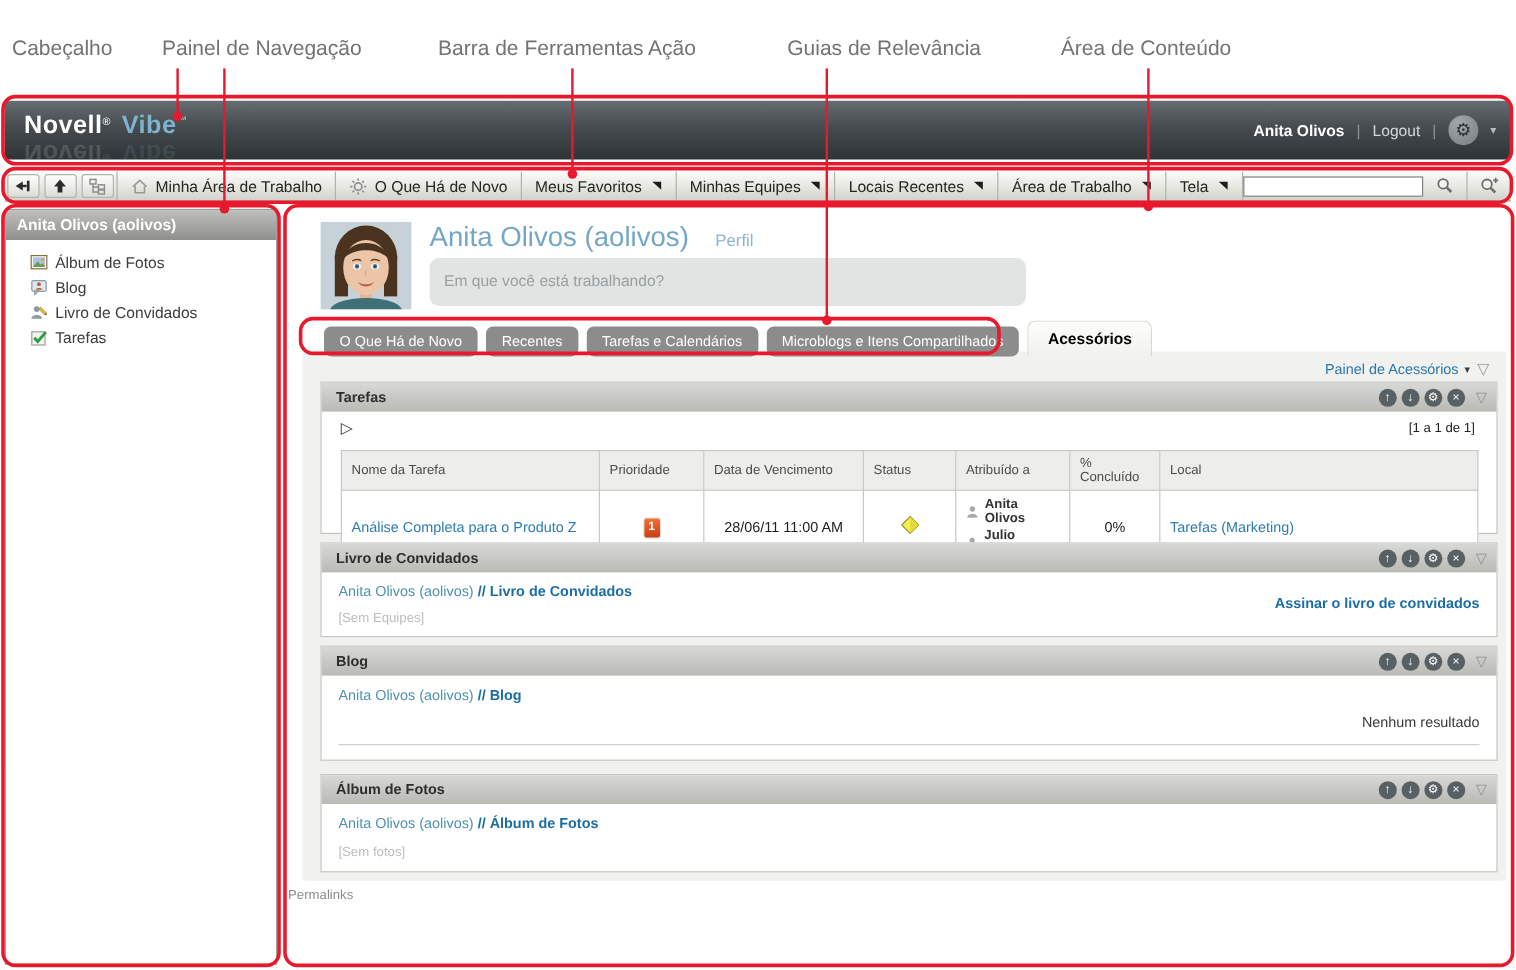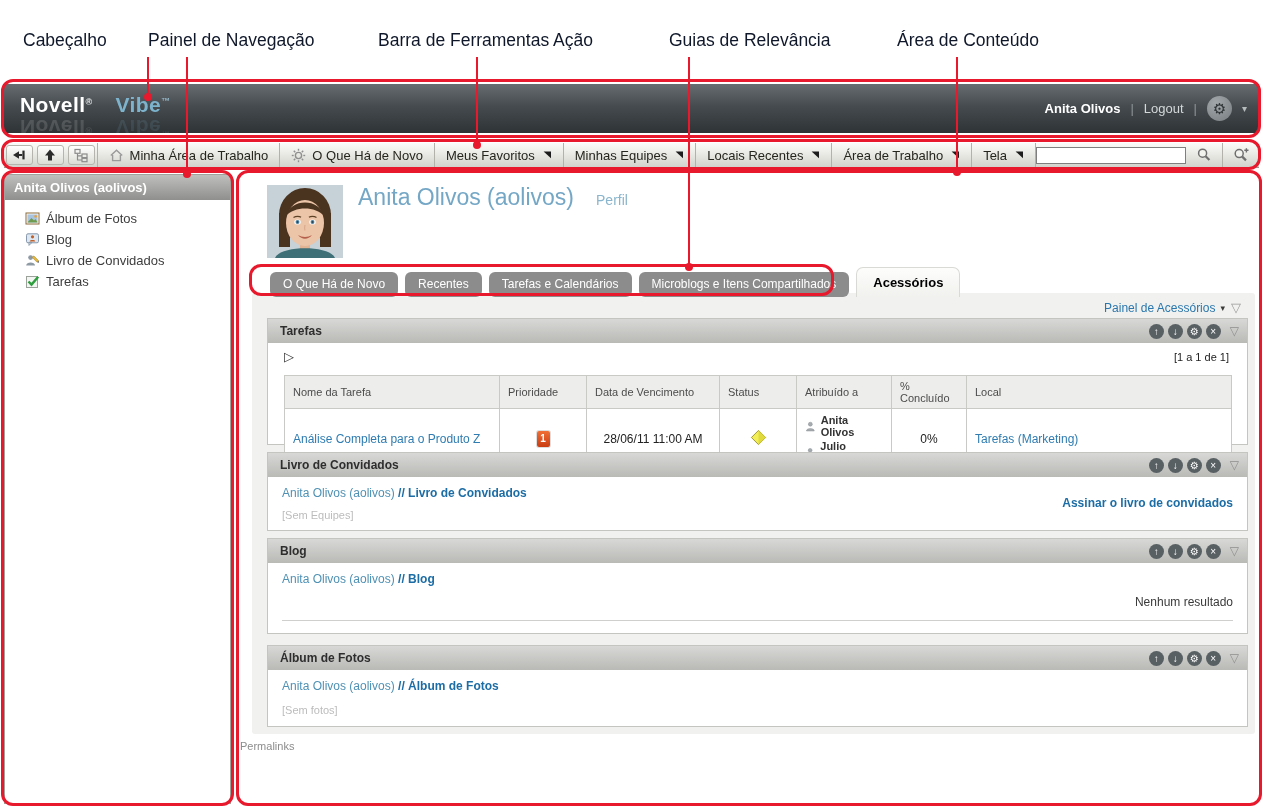--- a/index.html
+++ b/index.html
@@ -3,21 +3,21 @@
 <meta charset="utf-8">
 <style>
   * { box-sizing: border-box; }
   html,body { margin:0; padding:0; }
   body {
     width:1263px; height:808px; position:relative; overflow:hidden;
     background:#ffffff; font-family:"Liberation Sans", sans-serif; color:#222;
   }
 
   
-  .ann-label { position:absolute; top:30px; font-size:17.5px; color:#0f172a; z-index:80; white-space:nowrap;margin-left:13px; }
+  .ann-label { position:absolute; top:30px; font-size:17.5px; color:#737373; z-index:80; white-space:nowrap; }
   .ann-vline { position:absolute; top:57px; width:2px; background:#e8192c; z-index:70; }
   .ann-vline::after { content:""; position:absolute; left:-3px; bottom:-4px; width:8px; height:8px; border-radius:50%; background:#e8192c; }
   .ann-box { position:absolute; border:3px solid #e8192c; border-radius:12px; z-index:60; pointer-events:none; }
   #box-header  { left:1px;  top:79px;  width:1260px; height:59px; }
   #box-toolbar { left:1px;  top:139px; width:1260px; height:31px; }
   #box-sidebar { left:1px;  top:170px; width:233px;  height:636px; }
   #box-content { left:236px;top:170px; width:1026px; height:636px; }
   #box-tabs    { left:249px;top:264px; width:585px;  height:32px; }
   #vl-header  { left:147px; height:40px; }
   #vl-nav     { left:186px; height:117px; }
@@ -27,21 +27,21 @@
 
   
   #appHeader {
     position:absolute; left:4px; top:84px; width:1255px; height:49px;
     background:linear-gradient(#666c70, #454b4e 45%, #2e3336);
     border-radius:2px; overflow:hidden;
   }
   .brand { position:absolute; left:16px; top:9px; font-size:21px; font-weight:bold; letter-spacing:.4px; white-space:nowrap; }
   .brand .novell { color:#ffffff; }
   .brand .reg { font-size:9px; color:#e8e8e8; vertical-align:7px; }
-  .brand .vibe { color:#7db3cd; margin-left:23px; }
+  .brand .vibe { color:#7db3cd; margin-left:9px; }
   .brand .tm { font-size:9px; color:#95b9ca; vertical-align:8px; }
   .brand.reflect { top:31px; transform:scaleY(-1); opacity:.14; }
   .hdr-right { position:absolute; right:12px; top:0; height:100%; display:flex; align-items:center; gap:10px; font-size:13px; }
   .hdr-user { color:#ffffff; font-weight:bold; }
   .hdr-sep { color:#8d9497; }
   .hdr-logout { color:#d4d8d9; }
   .hdr-gear {
     width:25px; height:25px; border-radius:50%;
     background:radial-gradient(circle at 35% 28%, #a2a8aa, #787e81);
     display:flex; align-items:center; justify-content:center;
@@ -377,20 +377,21 @@
     <path d="M42,32.3 C43.5,31 47,30.8 49.5,32.5" stroke="#5d4226" stroke-width="1.2" fill="none"></path>
     <path d="M38,40 C37.3,43 37.3,44 38,45.5" stroke="#d9a98b" stroke-width="1.1" fill="none"></path>
     <path d="M31,50 C35,52.6 41,52.6 45,50 C41,55 35,55 31,50 Z" fill="#b4604c"></path>
   </svg>
 
   <div class="profile-row">
     <span class="profile-name">Anita Olivos (aolivos)</span>
     <span class="profile-link">Perfil</span>
   </div>
 
+  <textarea class="status-box" placeholder="Em que você está trabalhando?" style=""></textarea>
 
   <div class="tabs">
     <span class="tab">O Que Há de Novo</span>
     <span class="tab">Recentes</span>
     <span class="tab">Tarefas e Calendários</span>
     <span class="tab">Microblogs e Itens Compartilhados</span>
     <span class="tab active">Acessórios</span>
   </div>
 
   <div class="acc-region">

